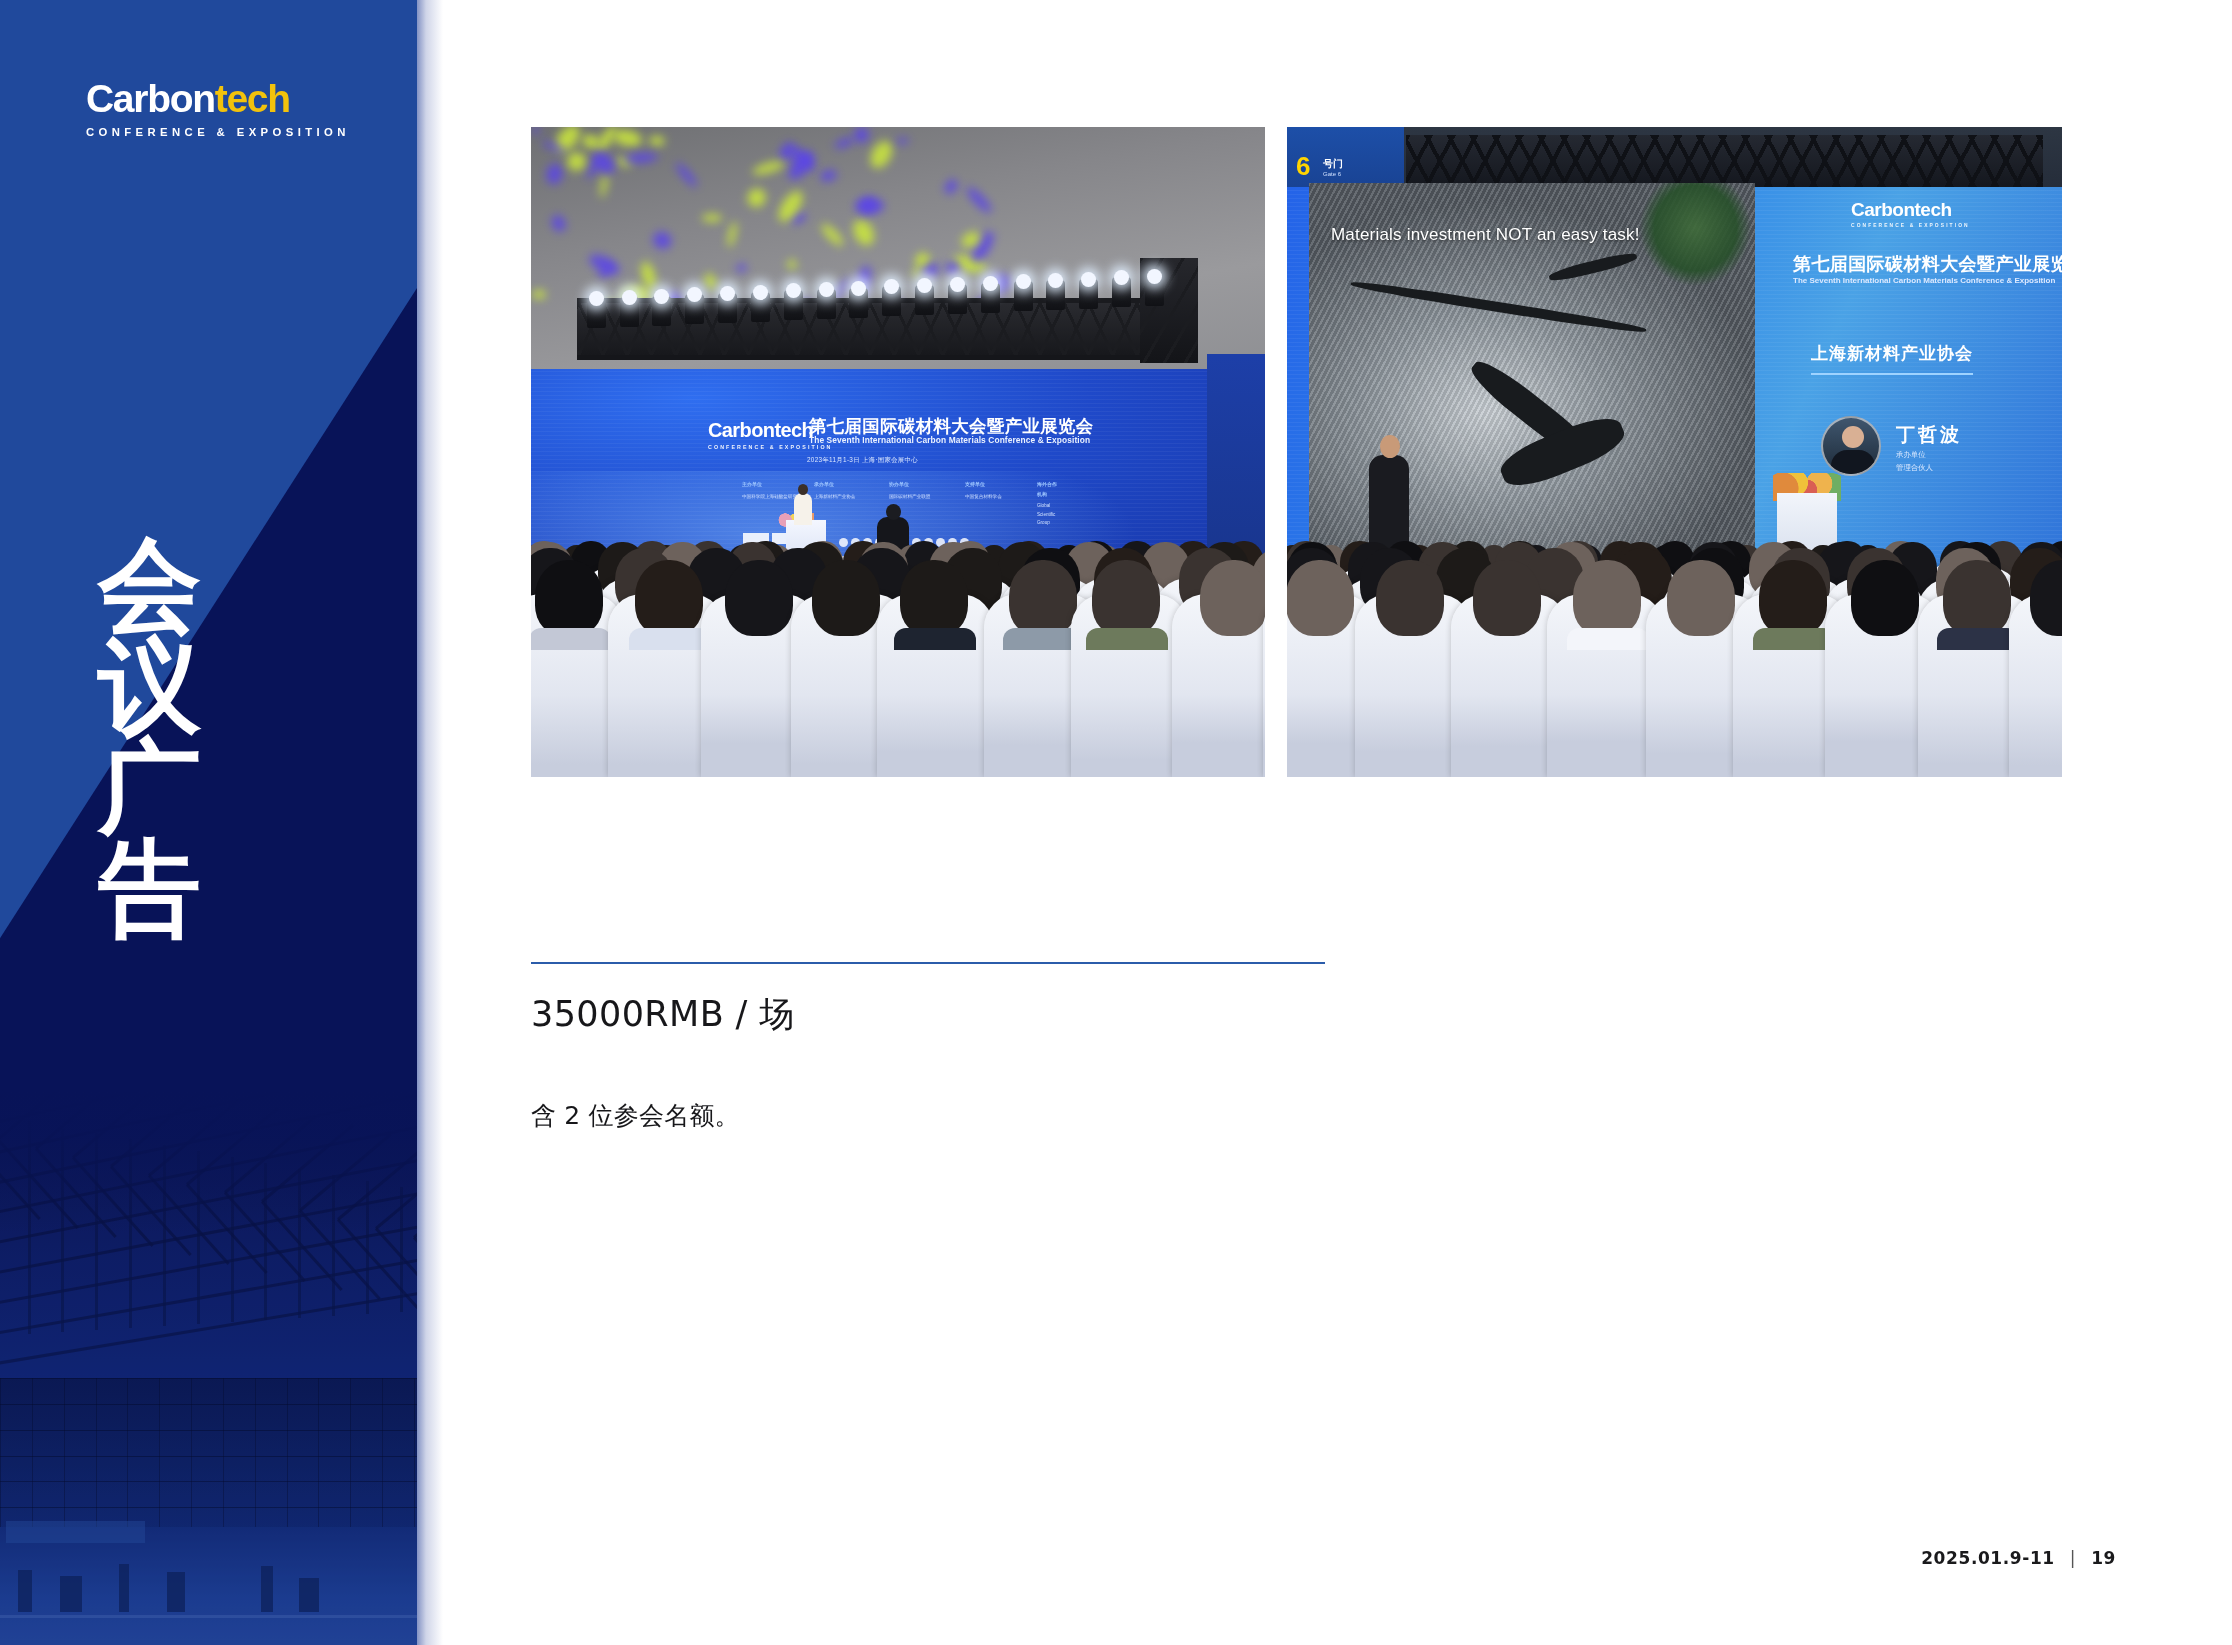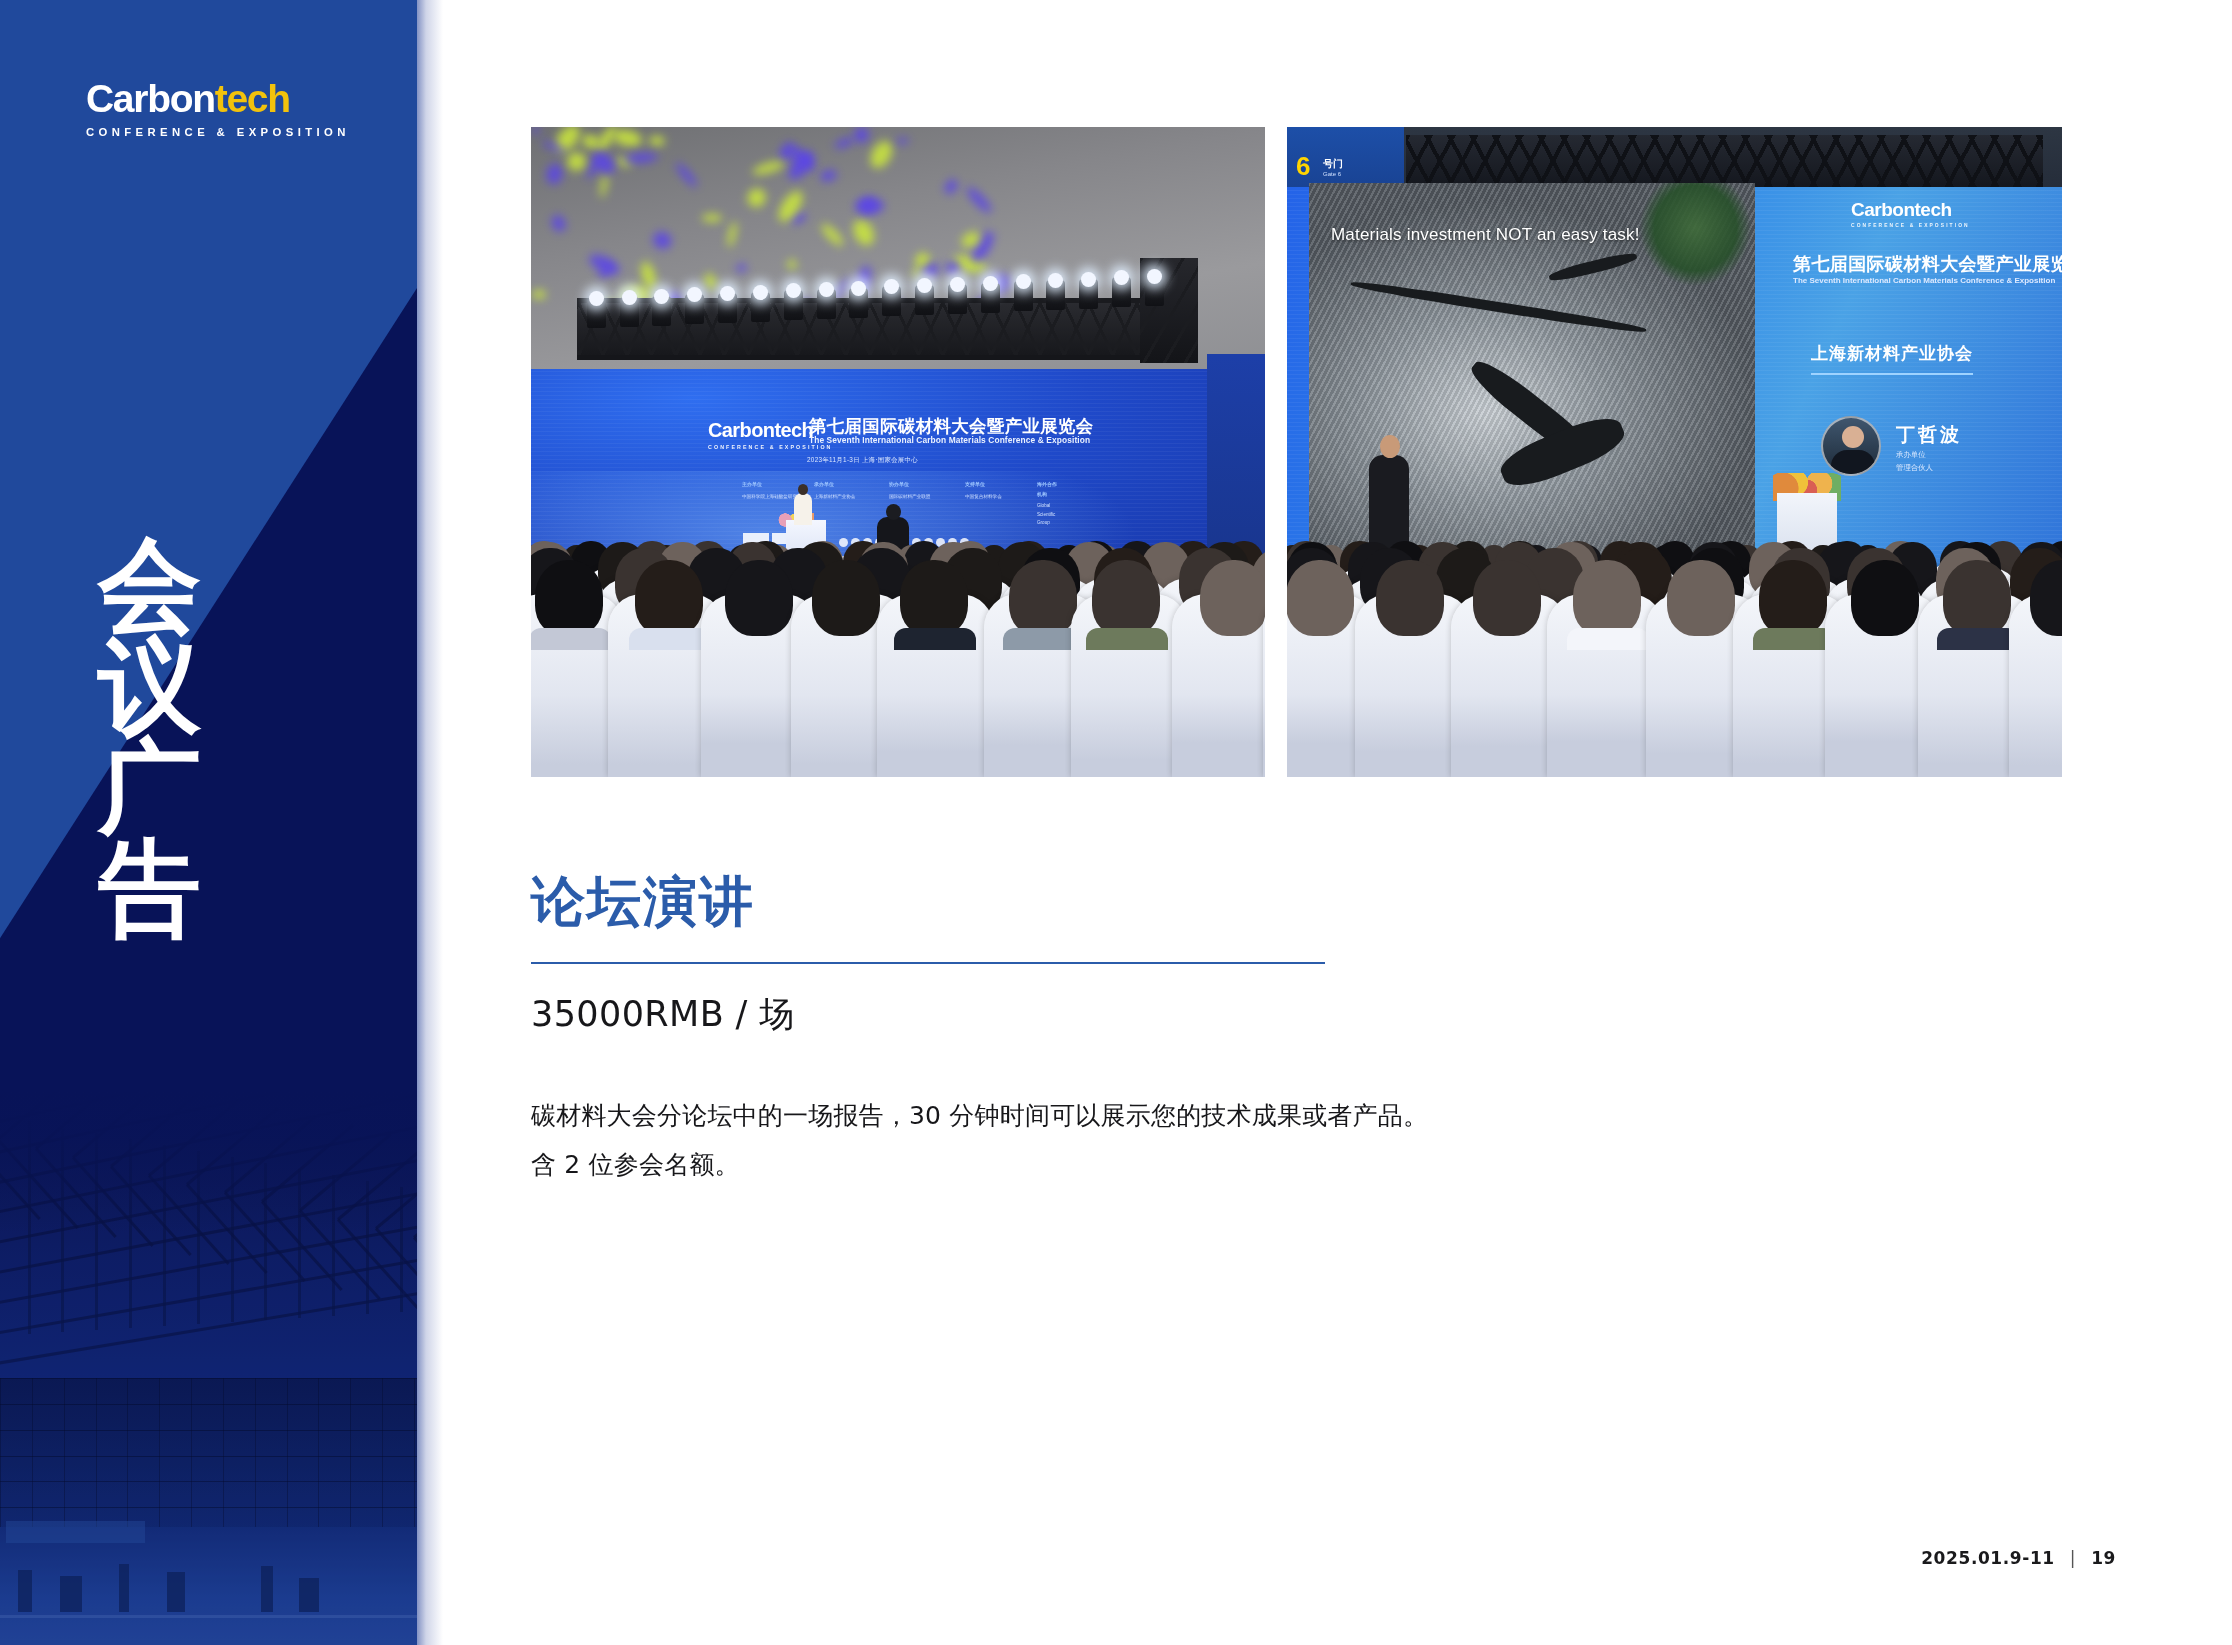--- a/index.html
+++ b/index.html
@@ -982,26 +982,24 @@
           <div class="head" style="left:564px;bottom:141px;width:68px;height:76px;background:#0f0f12"></div>
           <div class="chair" style="left:631px;bottom:0px;width:117px;height:183px;background:linear-gradient(180deg,#f4f6fa 0%,#e2e6f0 55%,#c7cddd 92.93639948778036%)"></div>
           <div class="head" style="left:656px;bottom:141px;width:68px;height:76px;background:#3a3330"></div>
           <div class="head" style="left:650px;bottom:127px;width:82px;height:22px;border-radius:12px 12px 0 0;background:#2c3246"></div>
           <div class="chair" style="left:722px;bottom:0px;width:117px;height:183px;background:linear-gradient(180deg,#f4f6fa 0%,#e2e6f0 55%,#c7cddd 93.51639133115668%)"></div>
           <div class="head" style="left:743px;bottom:141px;width:68px;height:76px;background:#16161a"></div>
         </div>
     </div>
   </div>
 
-  <h1 class="heading">论坛演讲</h1>
   <div class="rule"></div>
   <div class="price">35000RMB / 场</div>
 
   <div class="body">
-    <p>碳材料大会分论坛中的一场报告，30 分钟时间可以展示您的技术成果或者产品。</p>
     <p>含 2 位参会名额。</p>
   </div>
 </div>
 
 <div class="footer">
   <span>2025.01.9-11</span>
   <span class="sep">|</span>
   <span class="pg">19</span>
 </div>
 

